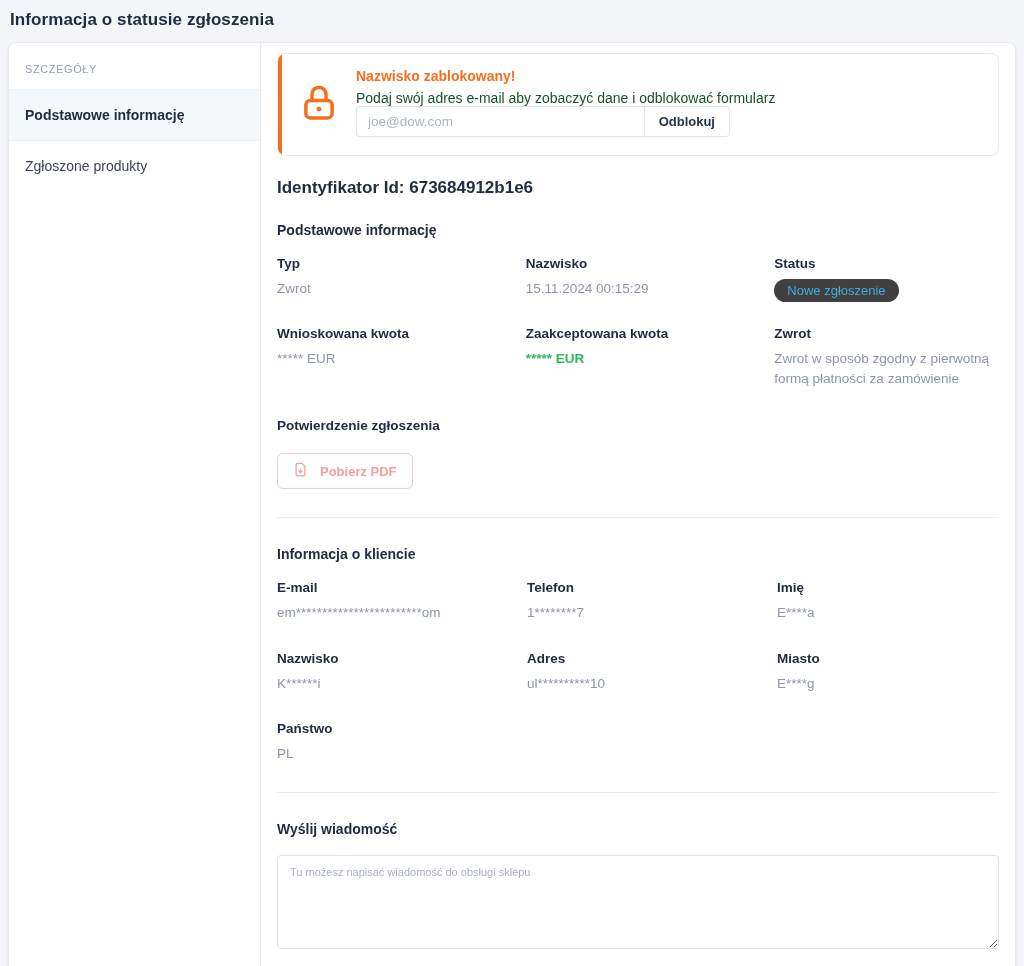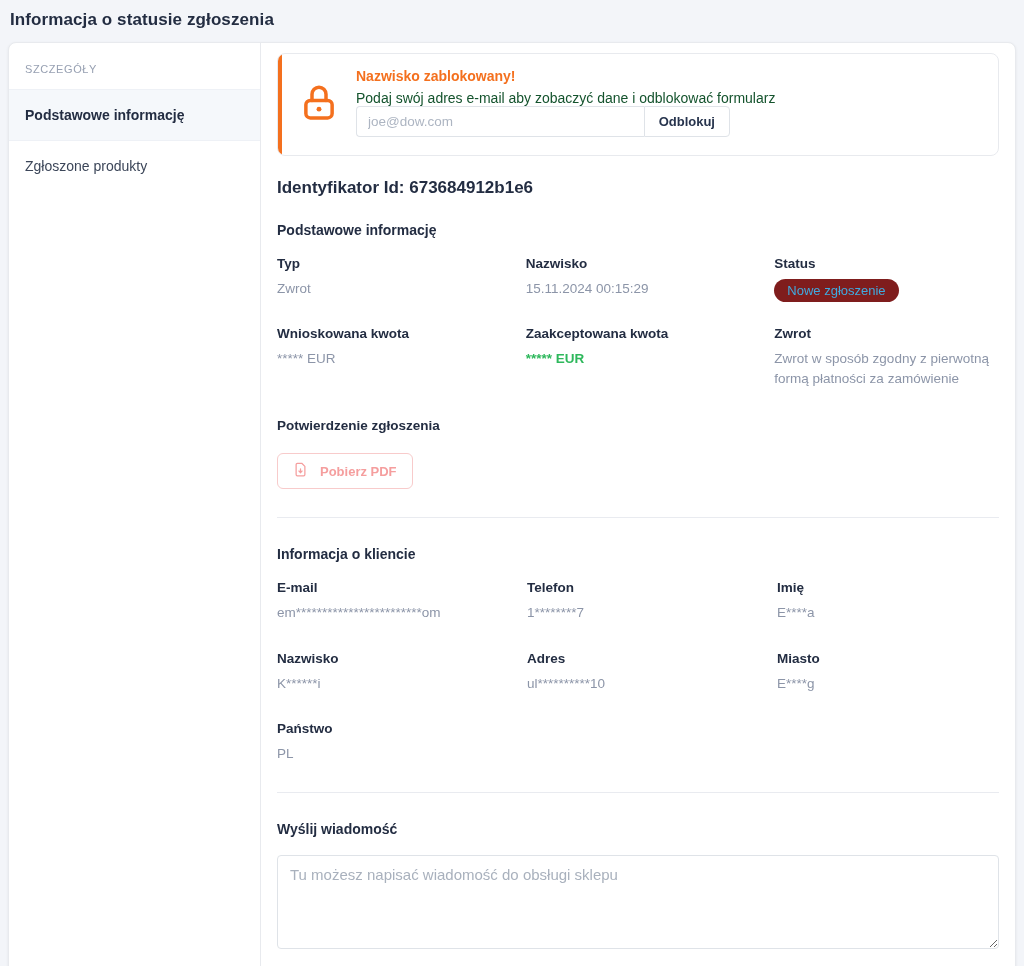--- a/index.html
+++ b/index.html
@@ -91,21 +91,21 @@
 
   .field-grid-3 { display: grid; grid-template-columns: repeat(3, 1fr); column-gap: 24px; row-gap: 24px; }
   .field-grid-4 { display: grid; grid-template-columns: repeat(3, 1fr); column-gap: 20px; row-gap: 24px; gap: 28px; }
   .field-label { font-size: 13.5px; font-weight: bold; color: #232d42; margin-bottom: 8px; }
   .field-value { font-size: 13.5px; color: #8c95a8; line-height: 1.45; word-break: break-all; }
   .field-value.green { color: #2eb85c; font-weight: bold; }
   .field-value.wrap { word-break: normal; }
 
   .badge-status {
     display: inline-block;
-    background: #7f1d1d; color: #3fabe0;
+    background: #404040; color: #3fabe0;
     font-size: 13px; padding: 4px 13px;
     border-radius: 13px;
     text-align: right;
   }
 
   .confirm-block { margin-top: 30px; }
   .pdf-btn {
     margin-top: 12px;
     display: inline-flex; align-items: center; gap: 12px;
     padding: 8px 15px;
@@ -116,21 +116,21 @@
     cursor: not-allowed;
   }
 
   .divider { border: none; border-top: 1px solid #e9ebf0; margin: 28px 0; }
 
   
   .message-textarea {
     width: 100%; height: 94px;
     border: 1px solid #dfe3e8; border-radius: 4px;
     padding: 10px 12px;
-    font-size: 15px; color: #3c4659;
+    font-size: 11px; color: #3c4659;
     font-family: "Liberation Sans", sans-serif;
     resize: vertical; outline: none;
   }
   .message-textarea::placeholder { color: #a9b1bd; }
 </style>
 </head>
 <body>
 
 <header class="page-header">
   <h1>Informacja o statusie zgłoszenia</h1>

